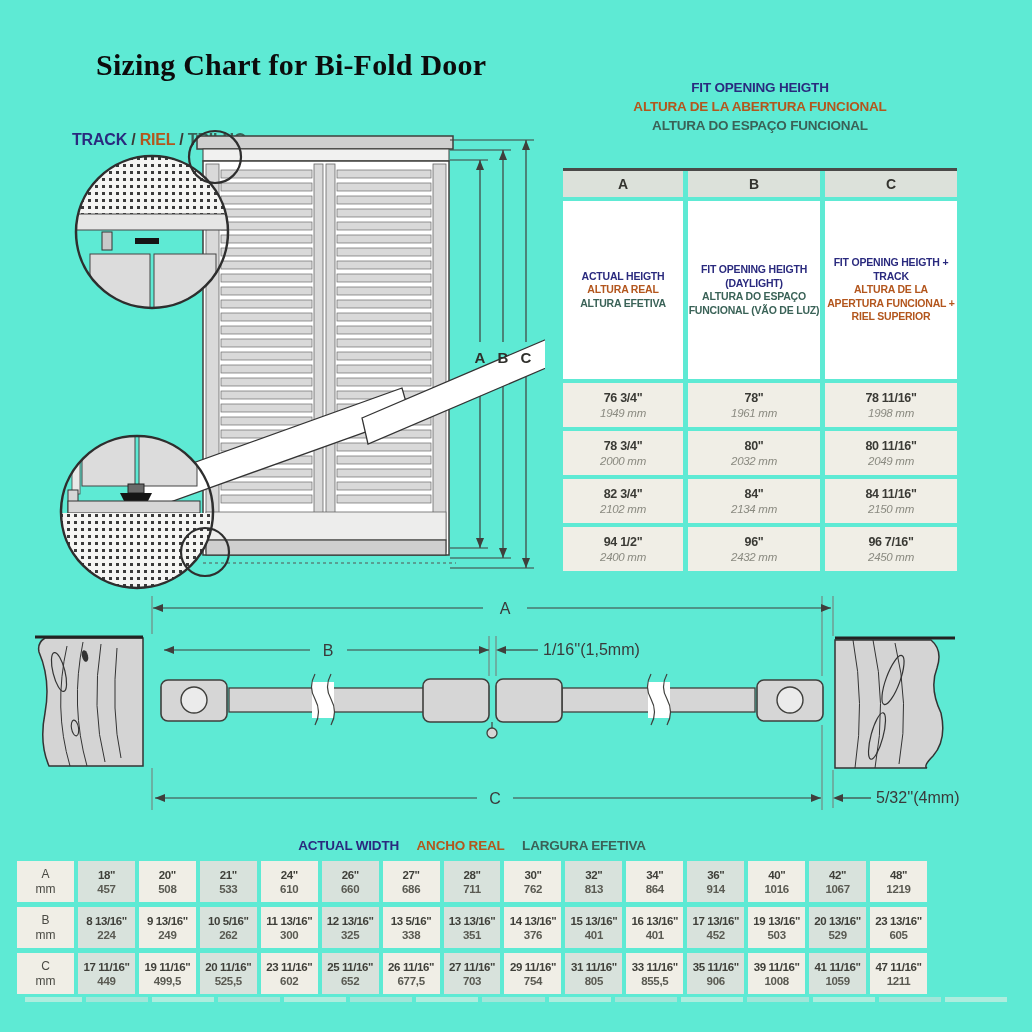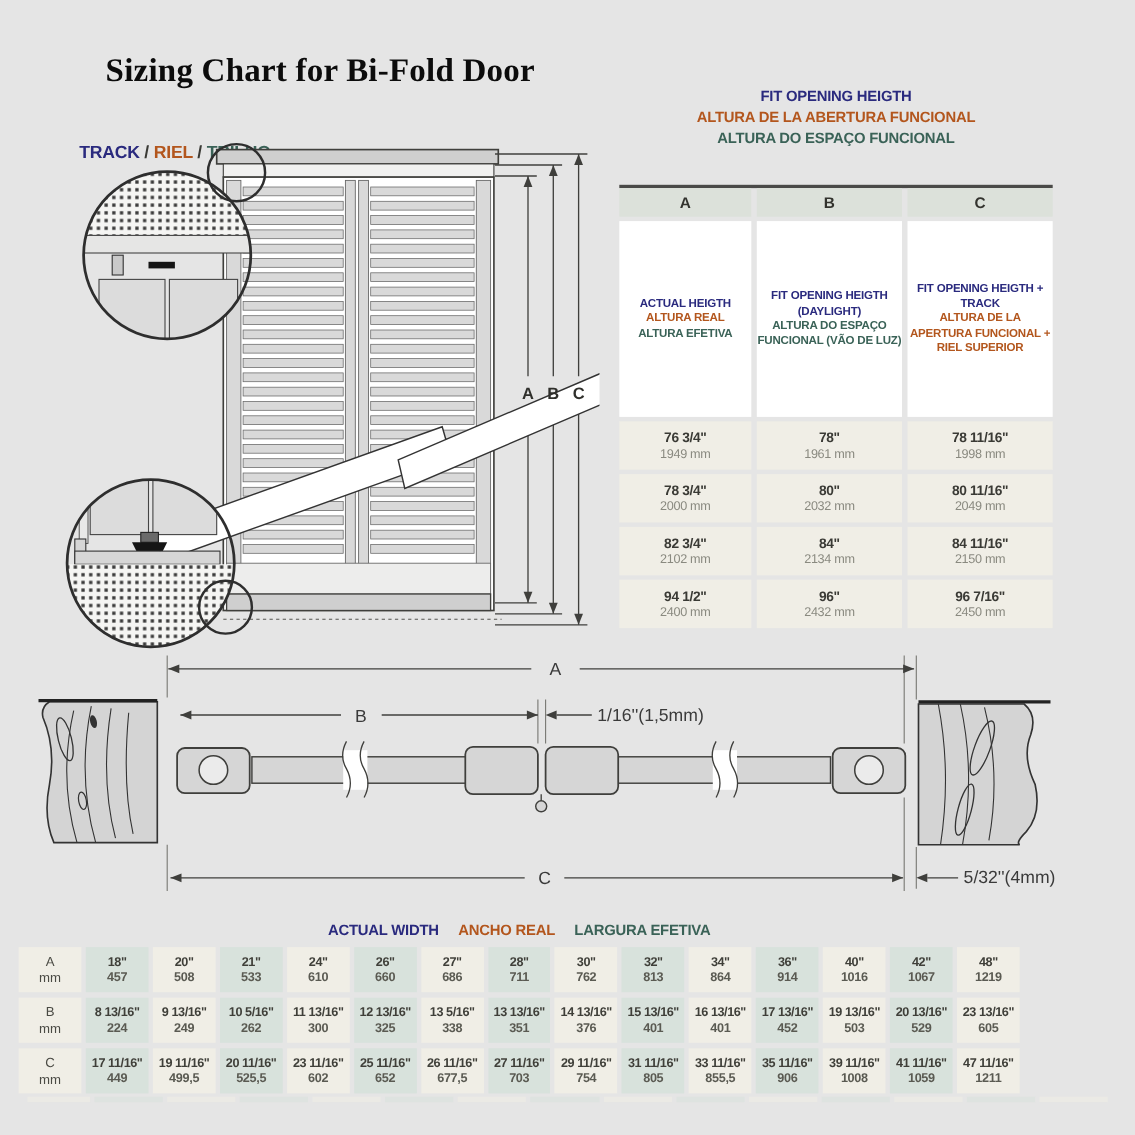--- a/index.html
+++ b/index.html
@@ -1,16 +1,16 @@
 <!DOCTYPE html>
 <html><head>
 <meta charset="utf-8">
 <style>
   html,body{margin:0;padding:0;background:#fff;}
-  #page{position:relative;width:1032px;height:1032px;background:#e5e5e5;overflow:hidden;
+  #page{position:relative;width:1032px;height:1032px;background:#5eead4;overflow:hidden;
         font-family:"Liberation Sans",sans-serif;}
   .abs{position:absolute;}
 
   
   #title{left:96px;top:48px;font-family:"Liberation Serif",serif;font-weight:bold;
          font-size:30px;color:#0c0c0c;letter-spacing:0.2px;}
 
   
   #track-label{left:72px;top:131px;font-size:16px;font-weight:bold;letter-spacing:-0.2px;white-space:nowrap;}
   .t-blue{color:#2a2a7e;} .t-orange{color:#b3561d;} .t-green{color:#3a6257;} .t-dark{color:#3a3a35;}
@@ -22,21 +22,21 @@
   #ht-header{margin-top:33px;border-top:3px solid #4a4a48;}
   .ht-head-cell{background:#dce1da;height:26px;display:flex;align-items:center;justify-content:center;
                 font-weight:bold;font-size:14px;color:#33332e;}
   #ht-desc{margin-top:4px;}
   .ht-desc-cell{background:#ffffff;min-height:178px;display:flex;flex-direction:column;justify-content:center;
                 text-align:center;font-weight:bold;font-size:10.5px;line-height:13.5px;letter-spacing:-0.2px;}
   #height-rows{margin-top:4px;}
   .ht-cell{background:#f0eee6;height:44px;display:flex;flex-direction:column;justify-content:center;
            text-align:center;}
   .ht-in{font-weight:bold;font-size:12.5px;color:#3a3a35;letter-spacing:-0.3px;}
-  .ht-mm{font-size:11.5px;color:#8a8a80;margin-top:2px;letter-spacing:-0.3px;}
+  .ht-mm{font-size:11.5px;color:#8a8a80;margin-top:2px;letter-spacing:-0.3px;font-style:italic;}
 
   
   #width-wrap{left:17px;top:838px;width:910px;}
   .wt-heading{text-align:center;font-weight:bold;font-size:13.5px;letter-spacing:-0.2px;}
   .wt-heading span{margin:0 7px;}
   #width-grid{margin-top:8px;display:grid;grid-template-columns:57px repeat(14,1fr);
               column-gap:4px;row-gap:5px;grid-auto-rows:41px;}
   .wt-cell,.wt-label{display:flex;flex-direction:column;justify-content:center;text-align:center;}
   .wt-label{background:#f0eee6;font-size:12px;color:#4a4a44;line-height:15px;}
   .cell-green{background:#d8e2dc;} .cell-cream{background:#f0eee6;}

